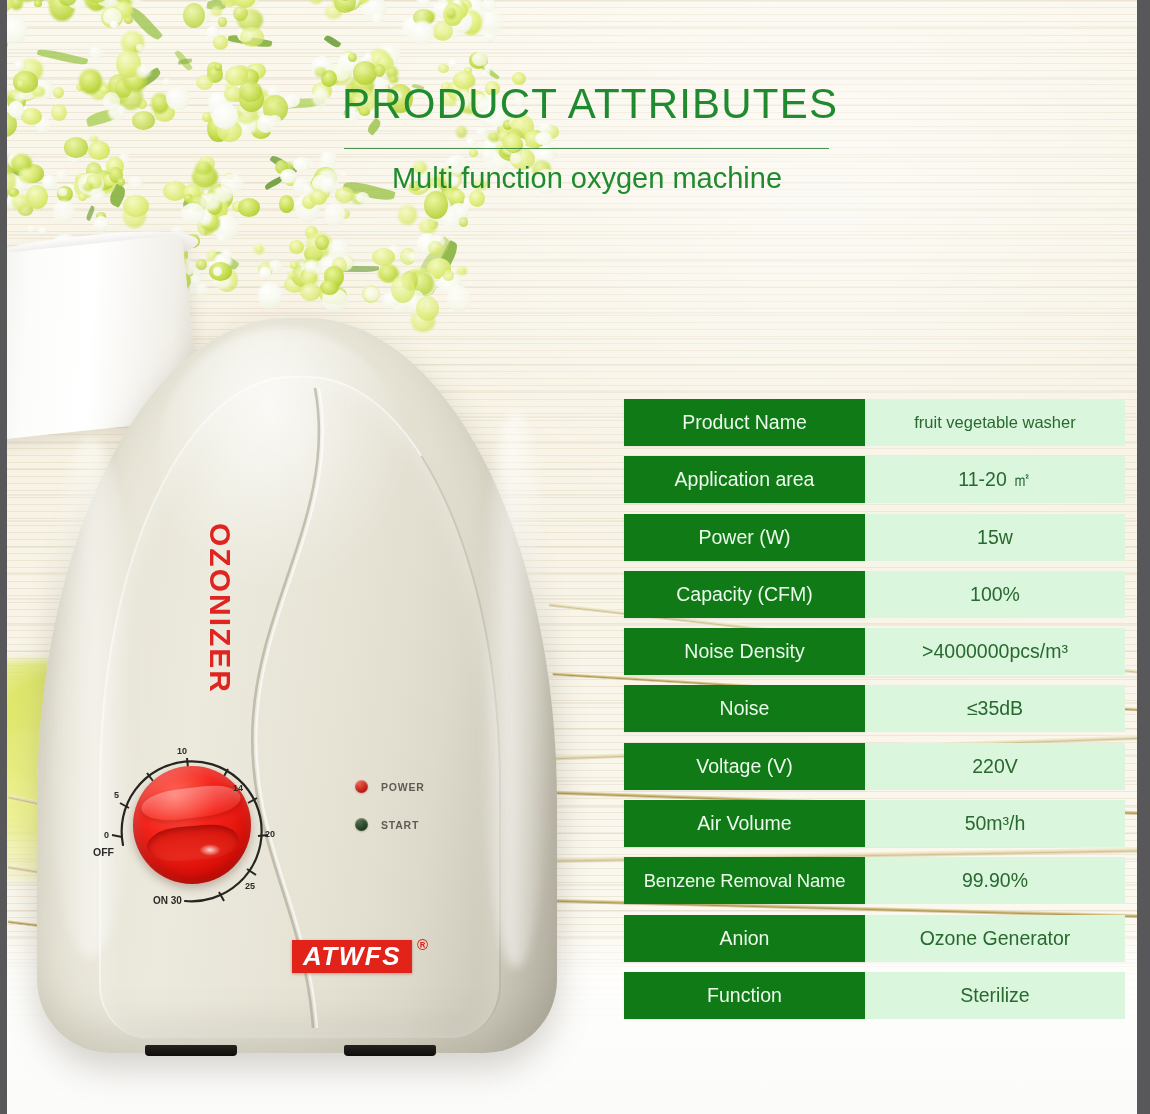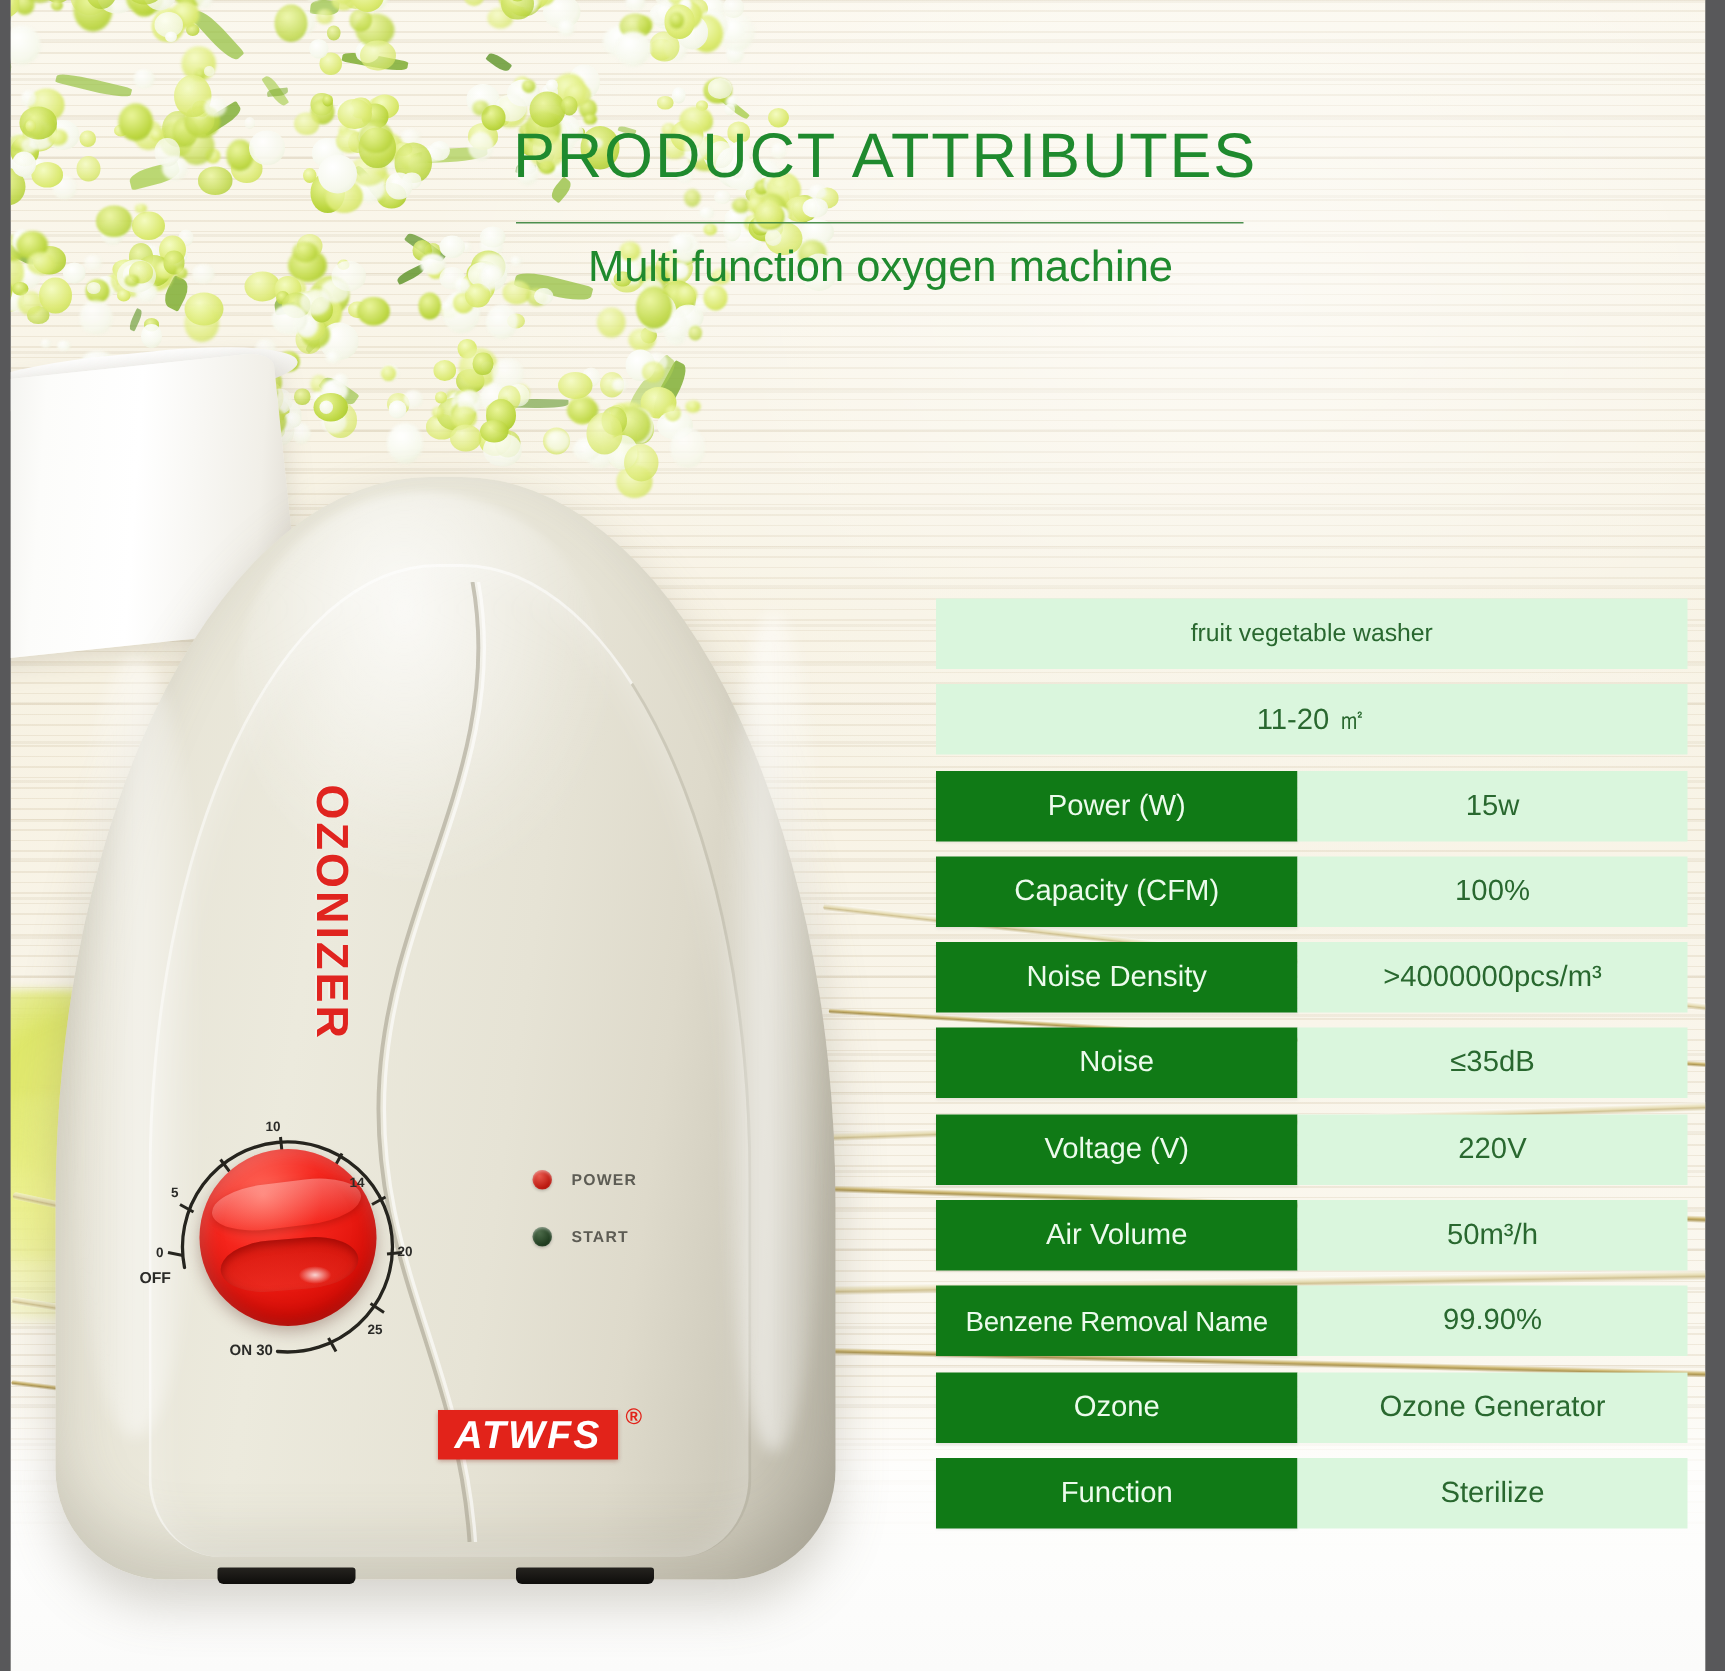--- a/index.html
+++ b/index.html
@@ -1101,23 +1101,25 @@
       <div class="foot" style="left:108px; top:727px; width:92px;"></div>
       <div class="foot" style="left:307px; top:727px; width:92px;"></div>
     </div>
 
     <div class="title">PRODUCT ATTRIBUTES</div>
     <div class="title-rule"></div>
     <div class="subtitle">Multi function oxygen machine</div>
 
     <div class="spec-table" id="spec-table">
         <div class="spec-row">
+          <div class="spec-label">Product Name</div>
           <div class="spec-value small">fruit vegetable washer</div>
         </div>
         <div class="spec-row">
+          <div class="spec-label">Application area</div>
           <div class="spec-value">11-20 ㎡</div>
         </div>
         <div class="spec-row">
           <div class="spec-label">Power (W)</div>
           <div class="spec-value">15w</div>
         </div>
         <div class="spec-row">
           <div class="spec-label">Capacity (CFM)</div>
           <div class="spec-value">100%</div>
         </div>
@@ -1135,21 +1137,21 @@
         </div>
         <div class="spec-row">
           <div class="spec-label">Air Volume</div>
           <div class="spec-value">50m³/h</div>
         </div>
         <div class="spec-row">
           <div class="spec-label tight">Benzene Removal Name</div>
           <div class="spec-value">99.90%</div>
         </div>
         <div class="spec-row">
-          <div class="spec-label">Ozone</div>
+          <div class="spec-label">Anion</div>
           <div class="spec-value">Ozone Generator</div>
         </div>
         <div class="spec-row">
           <div class="spec-label">Function</div>
           <div class="spec-value">Sterilize</div>
         </div>
       </div>
 
   </div>
 

